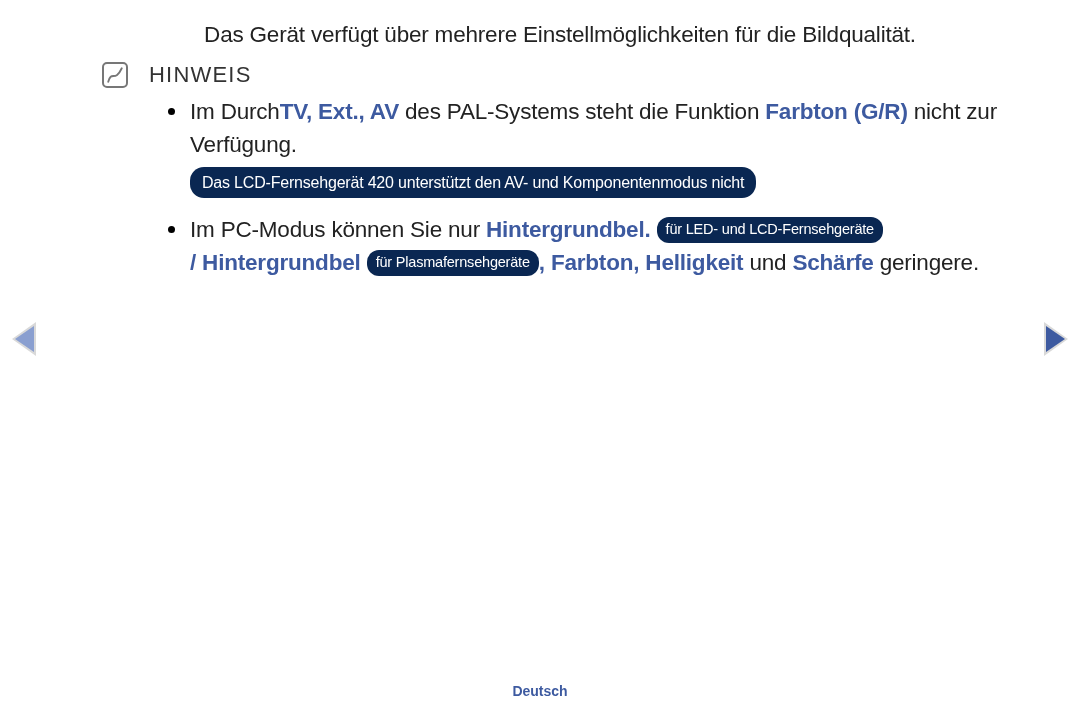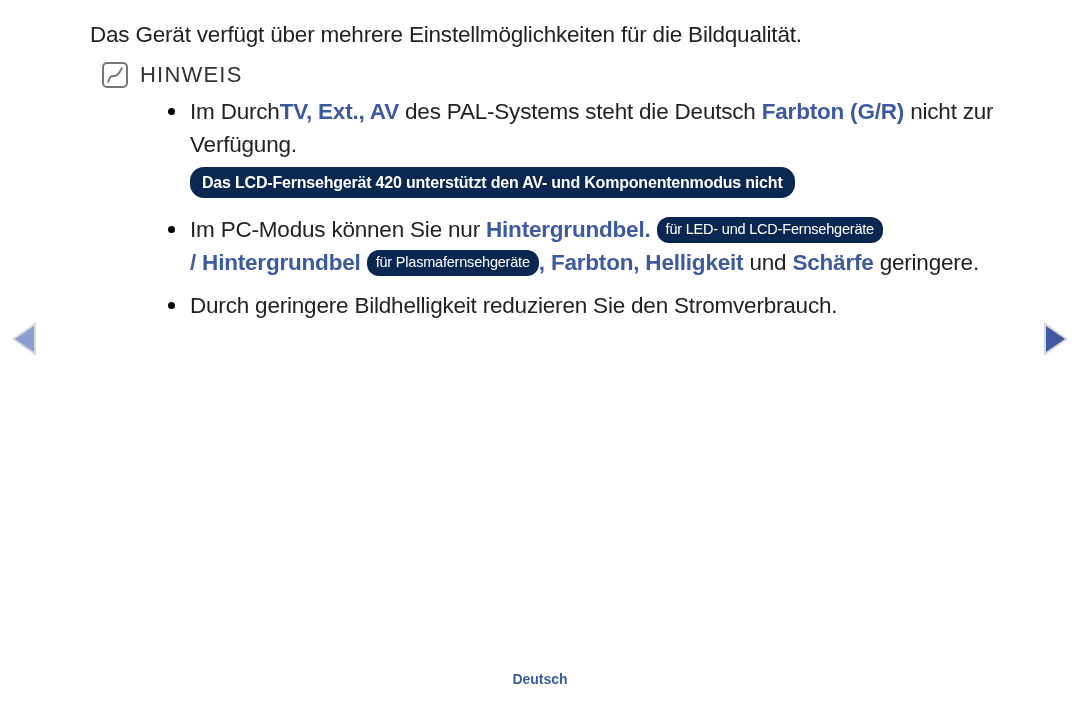--- a/index.html
+++ b/index.html
@@ -52,25 +52,26 @@
     vertical-align: 4px;
     white-space: nowrap;
     letter-spacing: -0.2px;
   }
   .intro {
     font-size: 22.5px;
     color: var(--text);
     margin-top: 12px;
     letter-spacing: -0.2px;
     padding-left: 30px;
+    text-align: center;
   }
   .hinweis-row {
     display: flex;
     align-items: flex-end;
-    gap: 12px;
+    gap: 21px;
     margin-top: 14px;
     padding-left: 42px;
     font-size: 22px;
     letter-spacing: 1.2px;
     color: #333;
   }
   .note-icon {
     width: 26px;
     height: 26px;
     border: 2px solid #777;
@@ -101,21 +102,21 @@
     height: 7px;
     border-radius: 50%;
     background: #000;
   }
   .blue { color: var(--blue); font-weight: 600; }
   .pill-big {
     display: inline-block;
     background: var(--dark-navy);
     color: #fff;
     font-size: 16px;
-    font-weight: 700;
+    font-weight: 400;
     border-radius: 14px;
     padding: 4px 12px;
     margin: 6px 0;
     letter-spacing: -0.2px;
   }
   .pill-inline {
     display: inline-block;
     background: var(--dark-navy);
     color: #fff;
     font-size: 14.5px;
@@ -155,21 +156,21 @@
     content: "";
     position: absolute;
     right: 3px;
     top: -13px;
     border-top: 13px solid transparent;
     border-bottom: 13px solid transparent;
     border-left: 19px solid #3d5aa0;
   }
   .footer {
     position: absolute;
-    bottom: 18px;
+    bottom: 6px;
     left: 0; right: 0;
     text-align: center;
     font-size: 14px;
     font-weight: 700;
     color: var(--blue);
   }
 </style>
 </head>
 <body>
 
@@ -182,31 +183,30 @@
     <span class="note-icon">
       <svg viewBox="0 0 26 26">
           <path d="M5 21 C 9 7, 13 22, 21 5" stroke="#777" stroke-width="2.2" fill="none" stroke-linecap="round"></path>
         </svg>
     </span>
     <span>HINWEIS</span>
   </div>
 
   <ul class="bullets">
     <li>
-      <span>Im Durch</span><span class="blue">TV, Ext., AV</span><span> des PAL-Systems steht die Deutsch </span><span class="blue">Farbton (G/R)</span><span> nicht zur Verfügung.</span>
+      <span>Im Durch</span><span class="blue">TV, Ext., AV</span><span> des PAL-Systems steht die Funktion </span><span class="blue">Farbton (G/R)</span><span> nicht zur Verfügung.</span>
       <div><span class="pill-big">Das LCD-Fernsehgerät 420 unterstützt den AV- und Komponentenmodus nicht</span></div>
     </li>
     <li>
       <span>Im PC-Modus können Sie nur </span><span class="blue">Hintergrundbel.</span>
       <span class="pill-inline">für LED- und LCD-Fernsehgeräte</span>
       <br>
       <span class="blue">/ Hintergrundbel</span>
       <span class="pill-inline">für Plasmafernsehgeräte</span><span class="blue">, Farbton, Helligkeit</span><span> und </span><span class="blue">Schärfe</span><span> geringere.</span>
     </li>
-    <li>Durch geringere Bildhelligkeit reduzieren Sie den Stromverbrauch.</li>
   </ul>
 
 </div>
 
 <div class="arrow left"></div>
 <div class="arrow right"></div>
 
 <div class="footer">Deutsch</div>
 
 </body></html>

